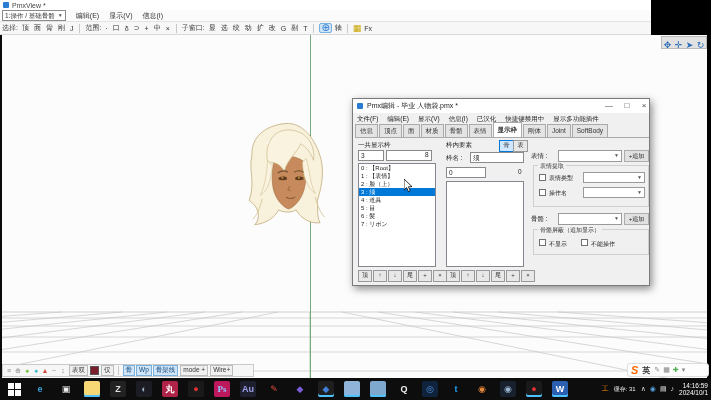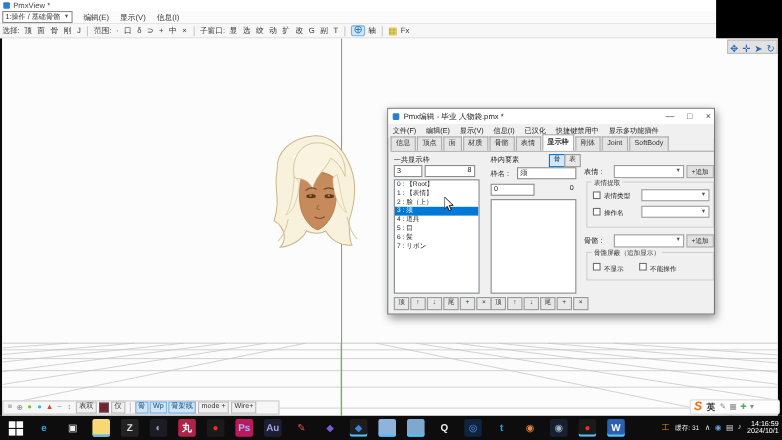--- a/index.html
+++ b/index.html
@@ -385,21 +385,21 @@
         </div>
         <div class="tbi" style="background: rgb(28, 28, 36);">
           <span style="color: rgb(153, 170, 187);">◐</span>
         </div>
         <div class="tbi" style="background: rgb(176, 35, 72);">
           <span style="color: rgb(255, 255, 255);">丸</span>
         </div>
         <div class="tbi" style="background: rgb(26, 26, 26);">
           <span style="color: rgb(224, 48, 48);">●</span>
         </div>
-        <div class="tbi" style="background: #be185d;">
+        <div class="tbi" style="background: #be185d; font-family: Liberation Serif, serif;">
           <span style="color: rgb(142, 198, 255);">Ps</span>
         </div>
         <div class="tbi" style="background: rgb(29, 31, 46);">
           <span style="color: rgb(159, 159, 232);">Au</span>
         </div>
         <div class="tbi">
           <span style="color: rgb(224, 75, 58);">✎</span>
         </div>
         <div class="tbi">
           <span style="color: rgb(123, 91, 214);">◆</span>

